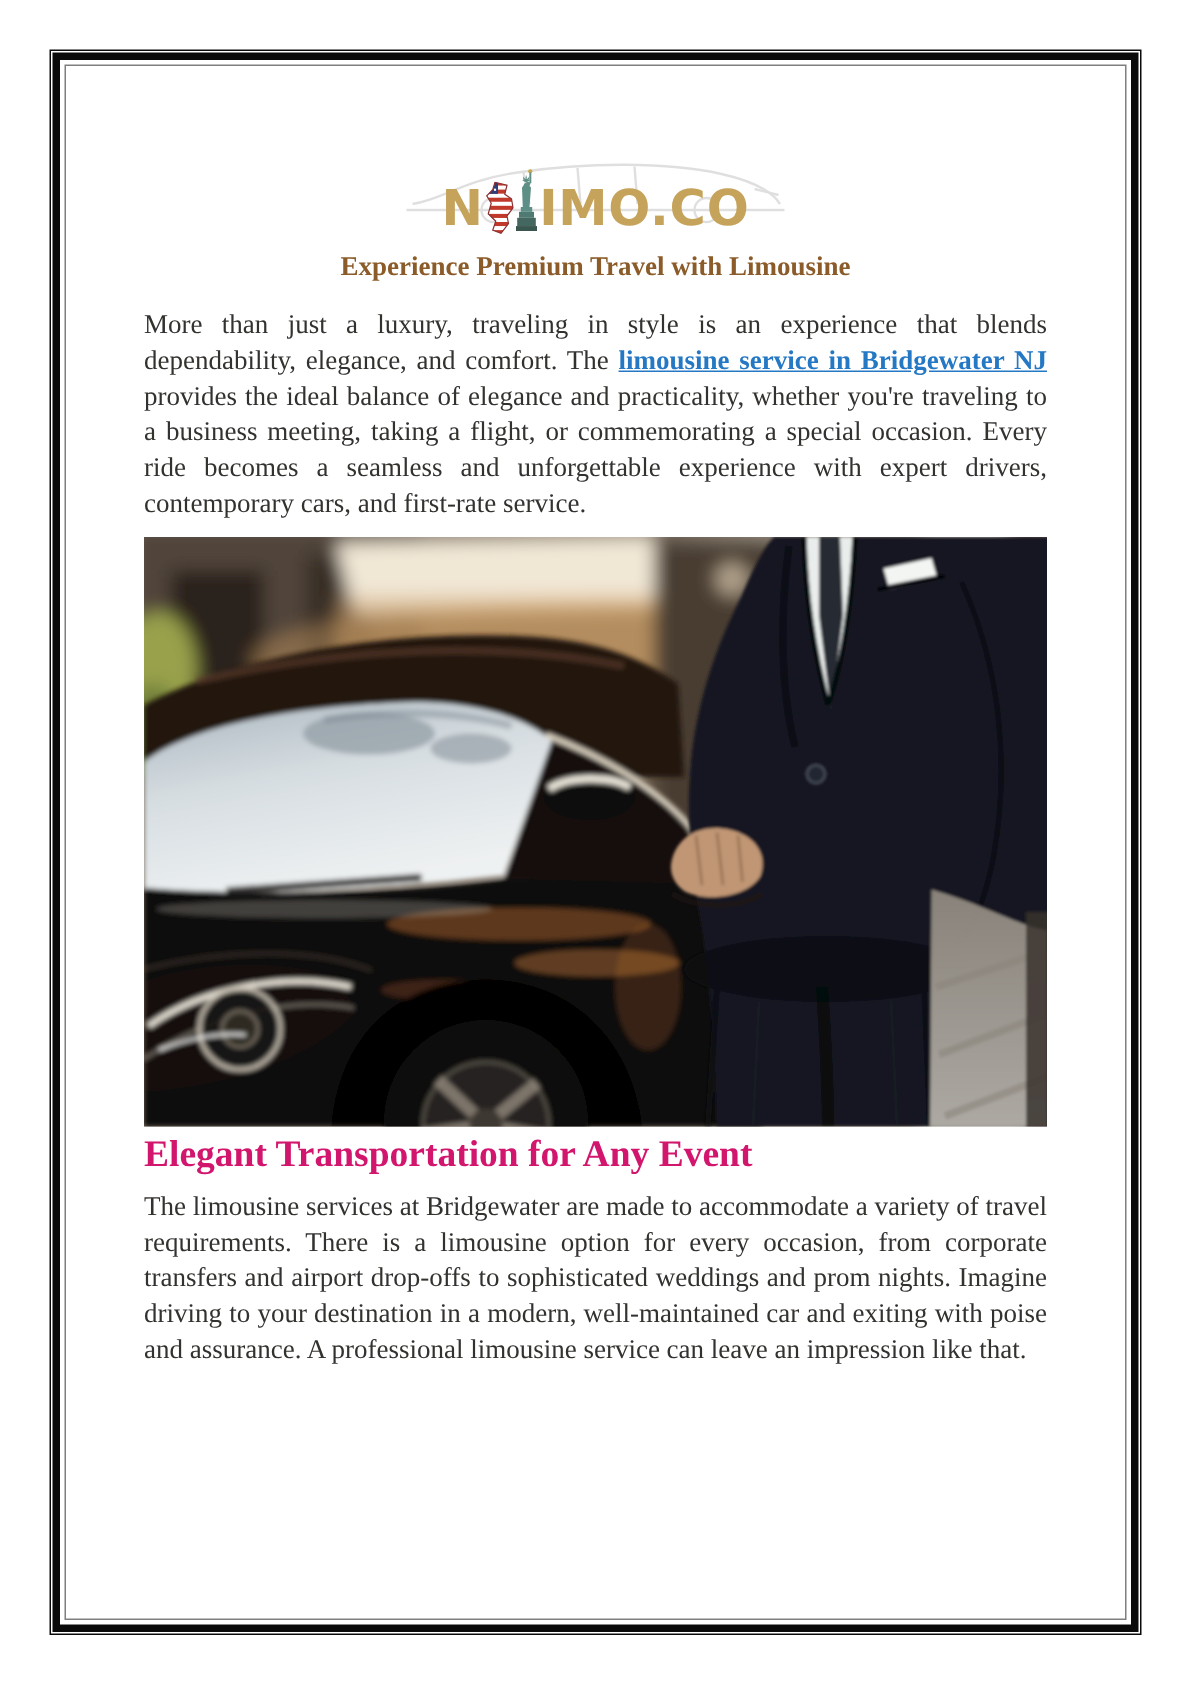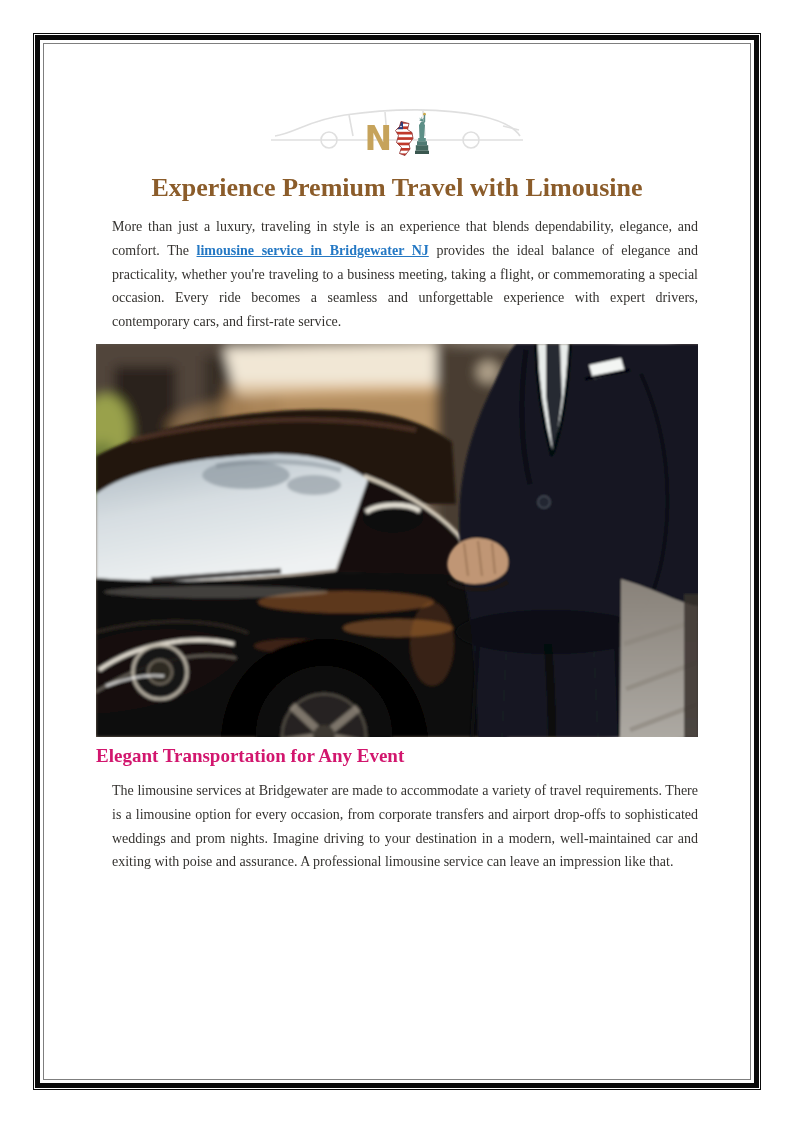--- a/index.html
+++ b/index.html
@@ -21,31 +21,31 @@
   .logo-row  { position:absolute; left:0; right:0; bottom:0; display:flex; align-items:flex-end; justify-content:center; }
   .logo-text {
     font-family:"DejaVu Sans", sans-serif; font-weight:bold; font-size:33px; line-height:0.95;
     color:var(--gold,#c6a35b); letter-spacing:0.5px;
   }
   .logo-nj      { width:21px; height:35px; margin:0 0 -2px 0; }
   .logo-liberty { width:14px; height:42px; margin:0 1px 0 1px; }
 
   
   h1 {
-    margin:17px 0 0 0; text-align:center; color:var(--brown,#8b5c2a);
-    font-size:26px; line-height:33px; font-weight:bold;
+    margin:7px 0 0 0; text-align:center; color:var(--brown,#8b5c2a);
+    font-size:18px; line-height:33px; font-weight:bold;
   }
   .para {
-    margin:11px 0 0 16px; text-align:justify; color:#34322f;
-    font-size:14px; line-height:23.8px;
+    margin:11px 0 0 0; text-align:justify; color:#34322f;
+    font-size:18px; line-height:23.8px;
   }
   .para a { color:var(--link,#2478c4); font-weight:bold; text-decoration:underline; }
   h2 {
     margin:7px 0 0 0; color:var(--pink,#d2166e);
-    font-size:19px; line-height:24px; font-weight:bold;
+    font-size:25px; line-height:24px; font-weight:bold;
   }
   .hero { display:block; margin-top:10px; width:602px; height:393px; }
 </style>
 </head>
 <body>
 
 <div class="page">
   <div class="frame"></div>
 
   <div class="content">
@@ -92,20 +92,21 @@
             <rect x="8.9" y="3" width="1.3" height="7"></rect>
             <path d="M5.5,10.5 L8,9 L9.8,10 L9,12 L10,13 L9,26 L4.5,26 L4,13 L4.8,12 Z"></path>
             <path d="M4.2,8.2 L6.8,6.8 L9.4,8.2 L6.8,9.6 Z"></path>
             <path d="M6.8,4.6 L7.3,6.8 L6.3,6.8 Z M4.6,5.6 L6,7.2 L5,7.8 Z M9,5.6 L7.6,7.2 L8.6,7.8 Z"></path>
             <rect x="3.2" y="26" width="7.6" height="3.2"></rect>
             <rect x="2" y="29.2" width="10" height="4" fill="#4f7a73"></rect>
             <rect x="0.8" y="33.2" width="12.4" height="5.5" fill="#44685f"></rect>
             <rect x="0" y="38.7" width="14" height="3.3" fill="#3a574f"></rect>
           </g>
         </svg>
+        <span class="logo-text">IMO.CO</span>
       </div>
     </div>
 
     <h1><span>Experience Premium Travel with Limousine</span><br>
       </h1>
 
     <p class="para"><span>More than just a luxury, traveling in style is an experience that blends dependability, elegance, and comfort. The </span><a href="#">limousine service in Bridgewater NJ</a><span> provides the ideal balance of elegance and practicality, whether you're traveling to a business meeting, taking a flight, or commemorating a special occasion. Every ride becomes a seamless and unforgettable experience with expert drivers, contemporary cars, and first-rate service.</span></p>
 
     <svg class="hero" viewBox="0 0 602 393" role="img">
       <defs>

